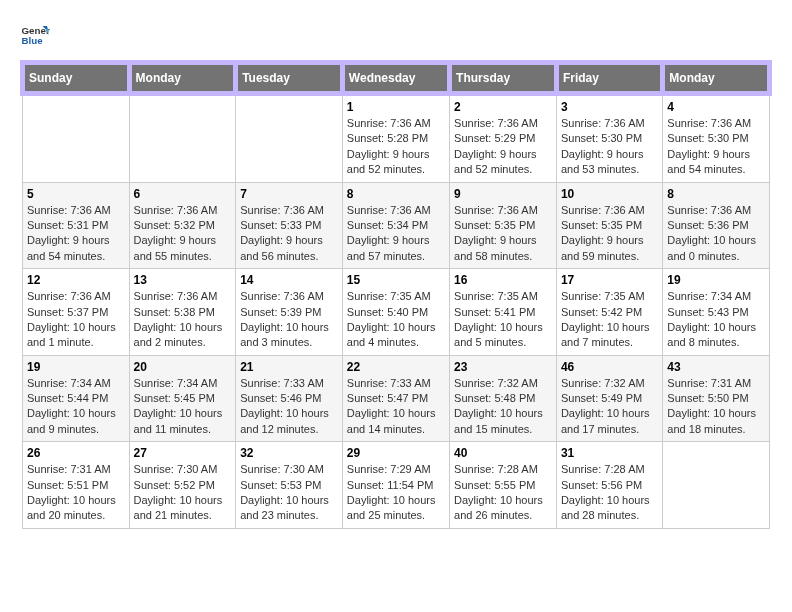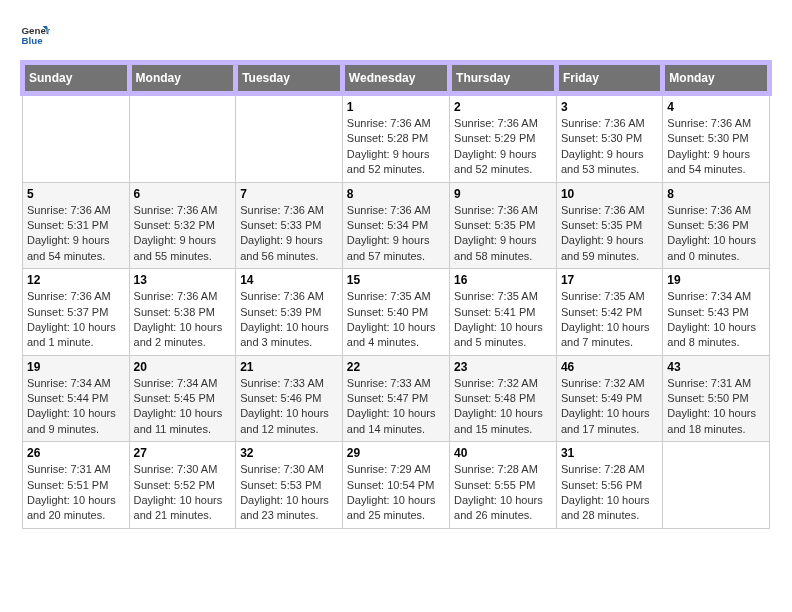--- a/index.html
+++ b/index.html
@@ -313,21 +313,21 @@
         <td>
           <span class="day-number">32</span>
           <div class="day-info" style="white-space: pre-line;">Sunrise: 7:30 AM
 Sunset: 5:53 PM
 Daylight: 10 hours
 and 23 minutes.</div>
         </td>
         <td>
           <span class="day-number">29</span>
           <div class="day-info" style="white-space: pre-line;">Sunrise: 7:29 AM
-Sunset: 10:54 PM
+Sunset: 11:54 PM
 Daylight: 10 hours
 and 25 minutes.</div>
         </td>
         <td>
           <span class="day-number">40</span>
           <div class="day-info" style="white-space: pre-line;">Sunrise: 7:28 AM
 Sunset: 5:55 PM
 Daylight: 10 hours
 and 26 minutes.</div>
         </td>

